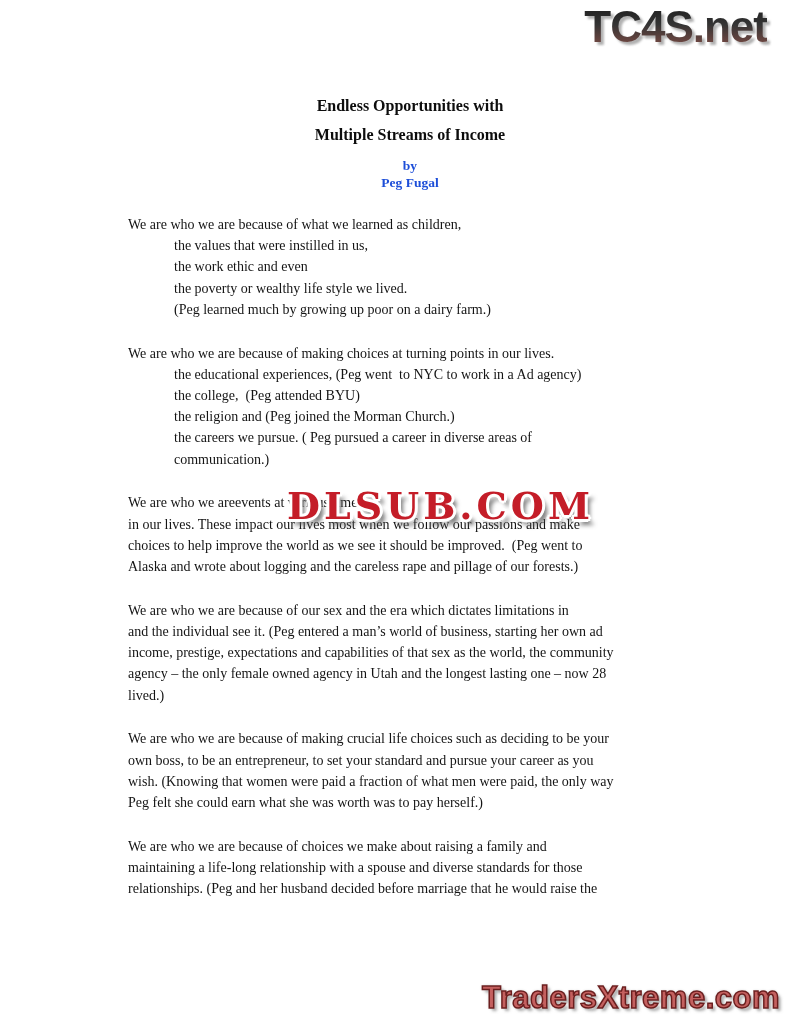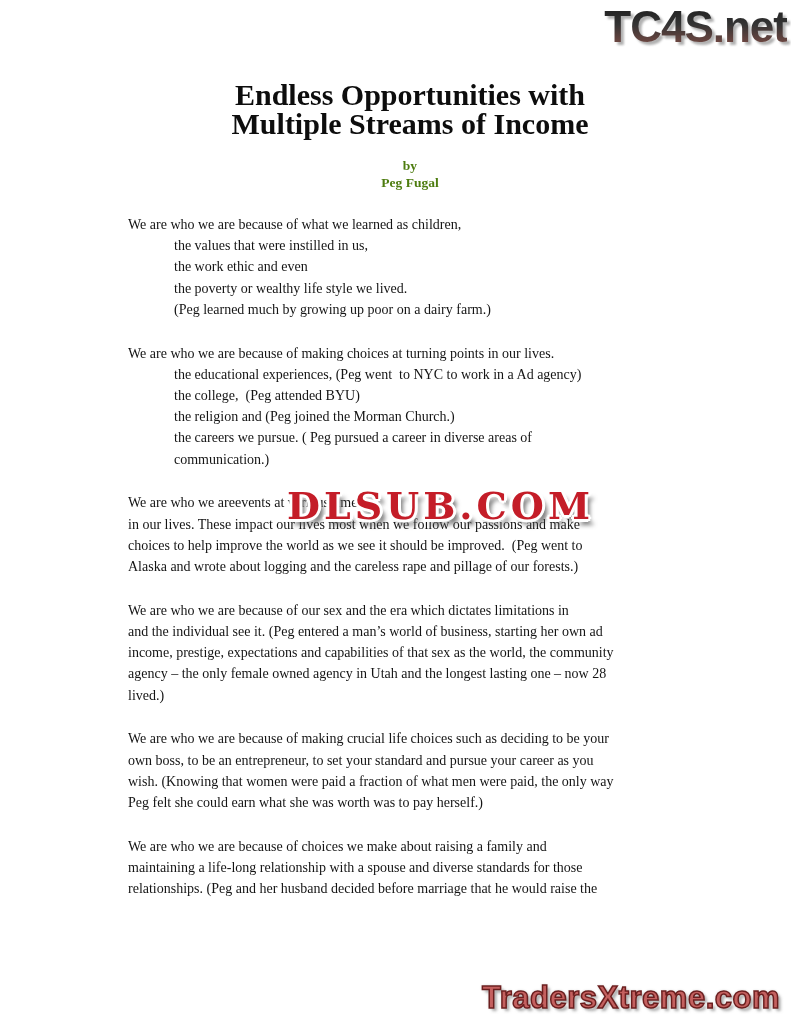--- a/index.html
+++ b/index.html
@@ -4,38 +4,38 @@
 <style>
   html, body { margin:0; padding:0; background:#ffffff; }
   .page {
     position:relative; width:791px; height:1024px;
     background:#ffffff; overflow:hidden;
     font-family:"Liberation Serif", serif;
   }
 
   
   .top-logo {
-    position:absolute; top:2px; right:4px;
+    position:absolute; top:2px; right:24px;
     font-family:"Liberation Sans", sans-serif;
     font-weight:700; font-size:44px; letter-spacing:-1px;
     background-image:linear-gradient(180deg,#1a1a1a 0%,#343434 45%,#8a5048 100%);
     -webkit-background-clip:text; background-clip:text; color:transparent;
     filter:drop-shadow(3px 3px 1px rgba(168,168,168,0.9));
   }
 
   
   .title-block {
-    position:absolute; top:80px; left:140px; width:540px;
-    text-align:center; font-weight:700; font-size:30px; line-height:29px;
+    position:absolute; top:91px; left:140px; width:540px;
+    text-align:center; font-weight:700; font-size:16px; line-height:29px;
     color:#0d0d0d;
   }
   .byline-block {
     position:absolute; top:158px; left:140px; width:540px;
     text-align:center; font-weight:700; font-size:13.5px; line-height:16.5px;
-    color:#4d7c0f;
+    color:#1d4ed8;
   }
 
   
   .content {
     position:absolute; left:128px; top:214px; width:541px;
     font-size:14px; line-height:21.2px; color:#141414;
   }
   .para { margin:0 0 22.6px 0; }
   .line { white-space:pre-wrap; }
   .line.indent-1 { padding-left:46px; }

